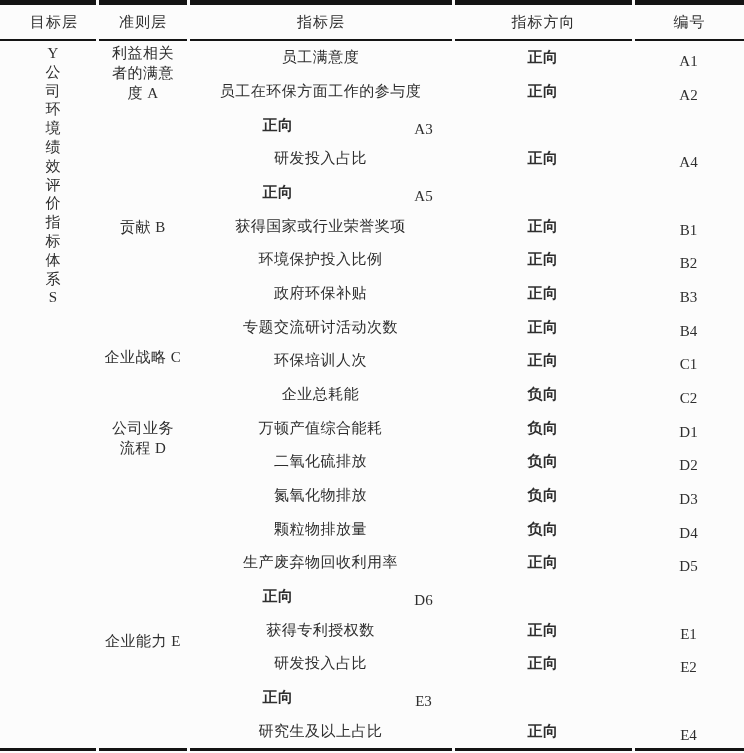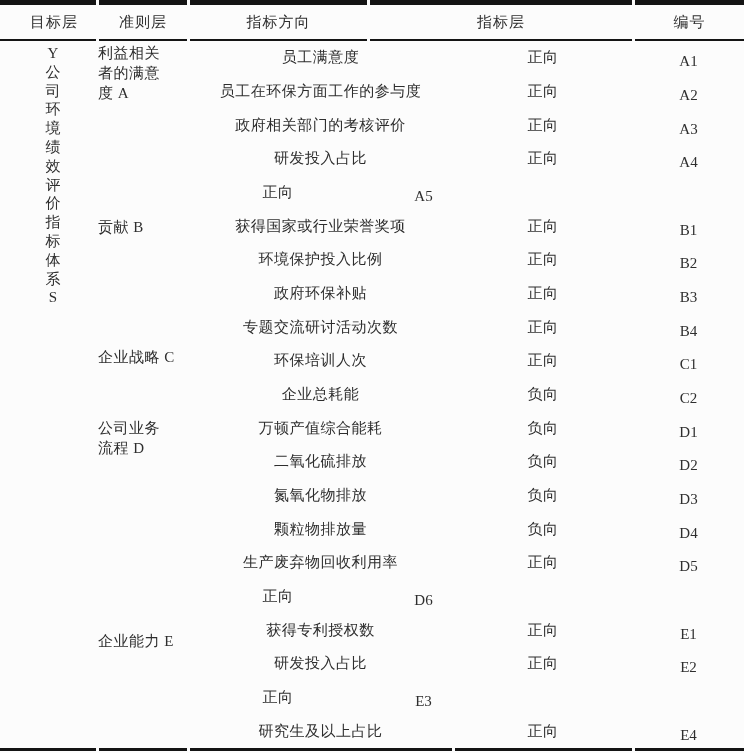--- a/index.html
+++ b/index.html
@@ -54,20 +54,21 @@
     text-align:center;
     white-space:pre-line;
     font-size:15px;
     line-height:18.8px;
   }
   .col-criterion{
     position:absolute;left:98px;top:0;width:90px;height:100%;
   }
   .criterion{
     position:absolute;left:0;width:90px;
+    text-align:center;
     white-space:pre-line;
     font-size:15px;
     line-height:20px;
     letter-spacing:0.5px;
   }
   .crit-a{top:2px;}
   .crit-b{top:176px;}
   .crit-c{top:306px;}
   .crit-d{top:377px;}
   .crit-e{top:577px;margin-top:13px;}
@@ -79,21 +80,21 @@
     flex:1;
     display:flex;align-items:center;
   }
   .cell{
     display:flex;align-items:center;justify-content:center;
     font-size:15px;
     letter-spacing:0.5px;
     text-align:center;
   }
   .cell.ind{width:265px;}
-  .cell.dir{width:180px;}
+  .cell.dir{width:180px;font-weight:bold;}
   .cell.code{width:111px;letter-spacing:0;margin-top:8px;}
   
   .tfoot{
     position:absolute;top:748px;left:0;width:744px;height:3px;
     display:flex;
   }
   .fseg{
     height:3px;background:var(--border);margin-right:3px;
   }
   .fseg:last-child{margin-right:0;}
@@ -104,22 +105,22 @@
   .fseg.c5{width:109px;}
 </style>
 </head>
 <body>
 
 <div class="page">
 
   <div class="thead">
     <div class="th c1">目标层</div>
     <div class="th c2">准则层</div>
+    <div class="th c3">指标层</div>
     <div class="th c4">指标方向</div>
-    <div class="th c3">指标层</div>
     <div class="th c5">编号</div>
   </div>
 
   <div class="tbody">
 
     <div class="col-target">
       <div class="target-text">Y
 公
 司
 环
@@ -151,21 +152,20 @@
           <span class="cell ind">员工满意度</span>
           <span class="cell dir">正向</span>
           <span class="cell code">A1</span>
         </div>
       <div class="row">
           <span class="cell ind">员工在环保方面工作的参与度</span>
           <span class="cell dir">正向</span>
           <span class="cell code">A2</span>
         </div>
       <div class="row">
-          <span class="cell ind">政府相关部门的考核评价</span>
           <span class="cell dir">正向</span>
           <span class="cell code">A3</span>
         </div>
       <div class="row">
           <span class="cell ind">研发投入占比</span>
           <span class="cell dir">正向</span>
           <span class="cell code">A4</span>
         </div>
       <div class="row">
           <span class="cell dir">正向</span>

